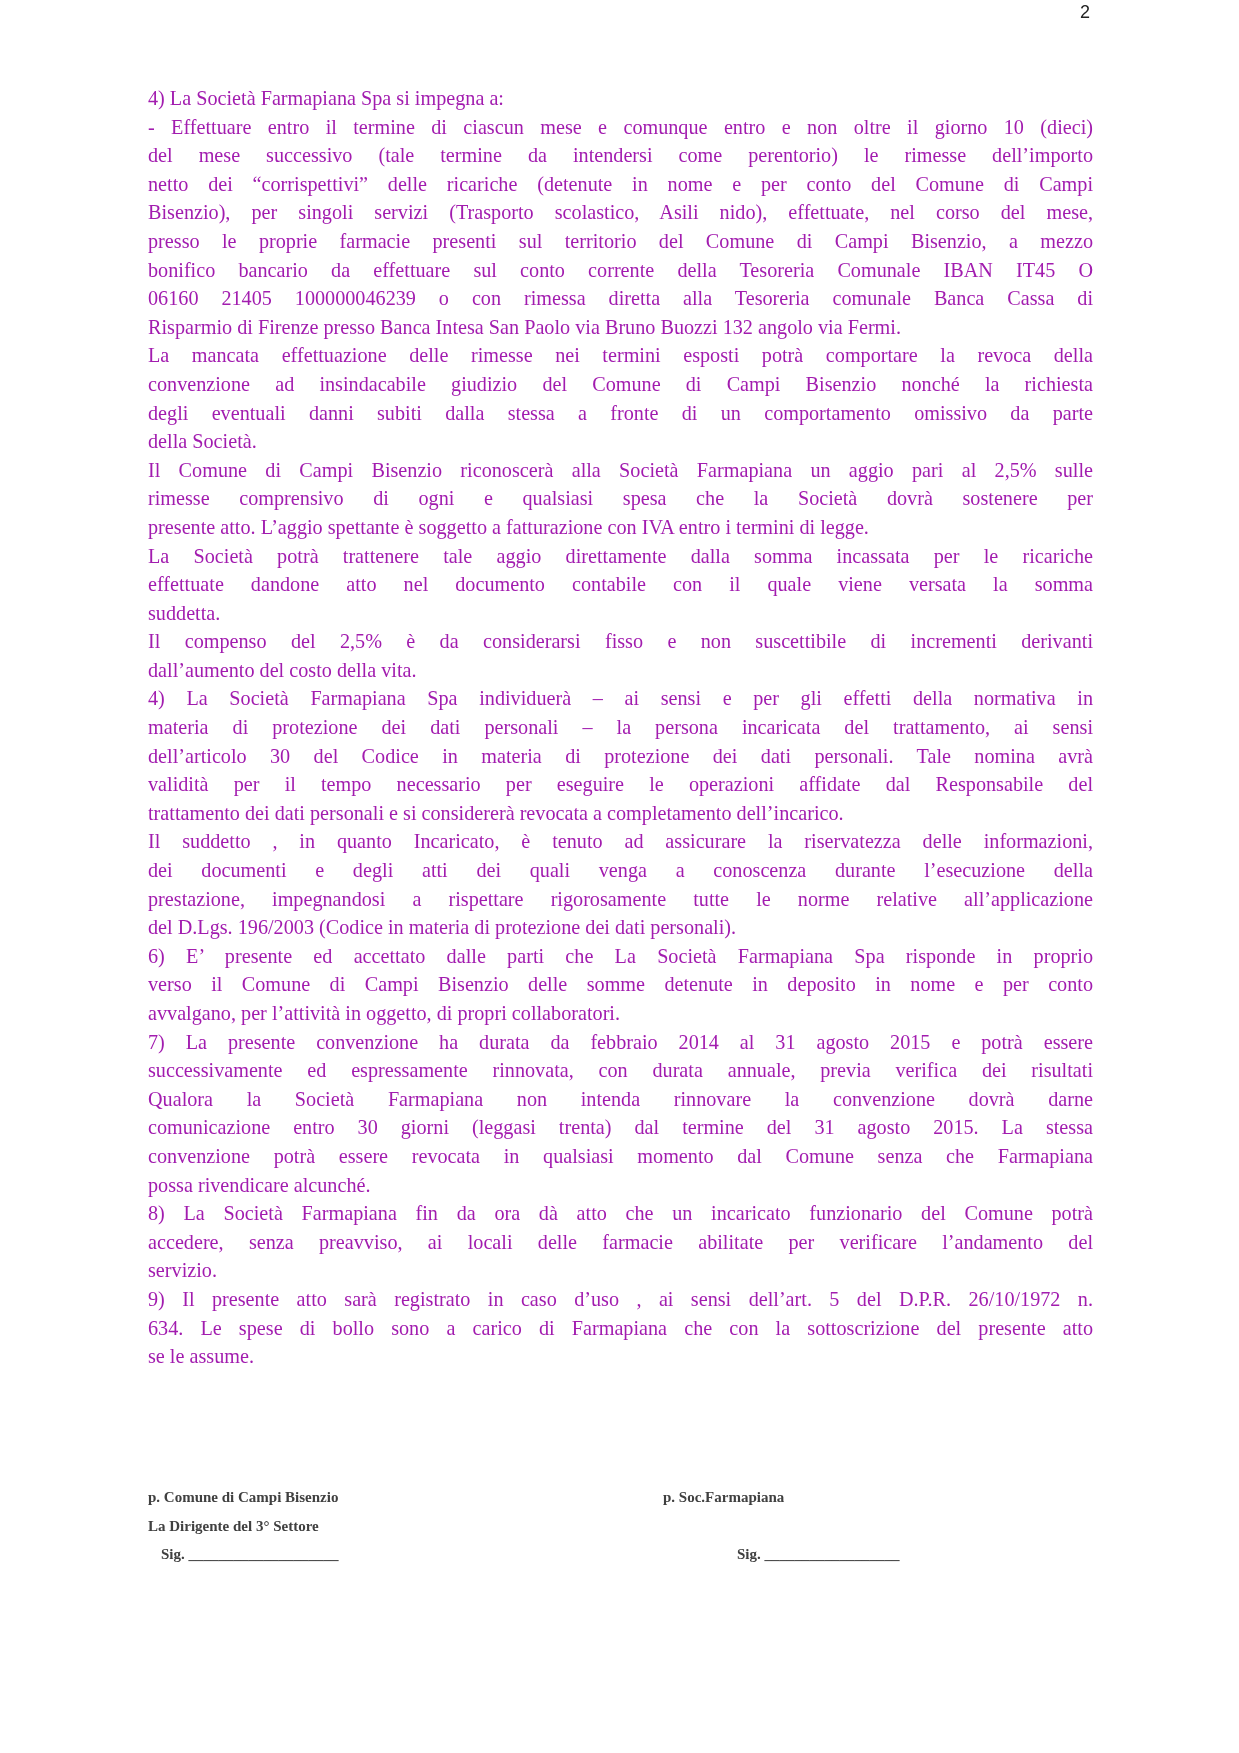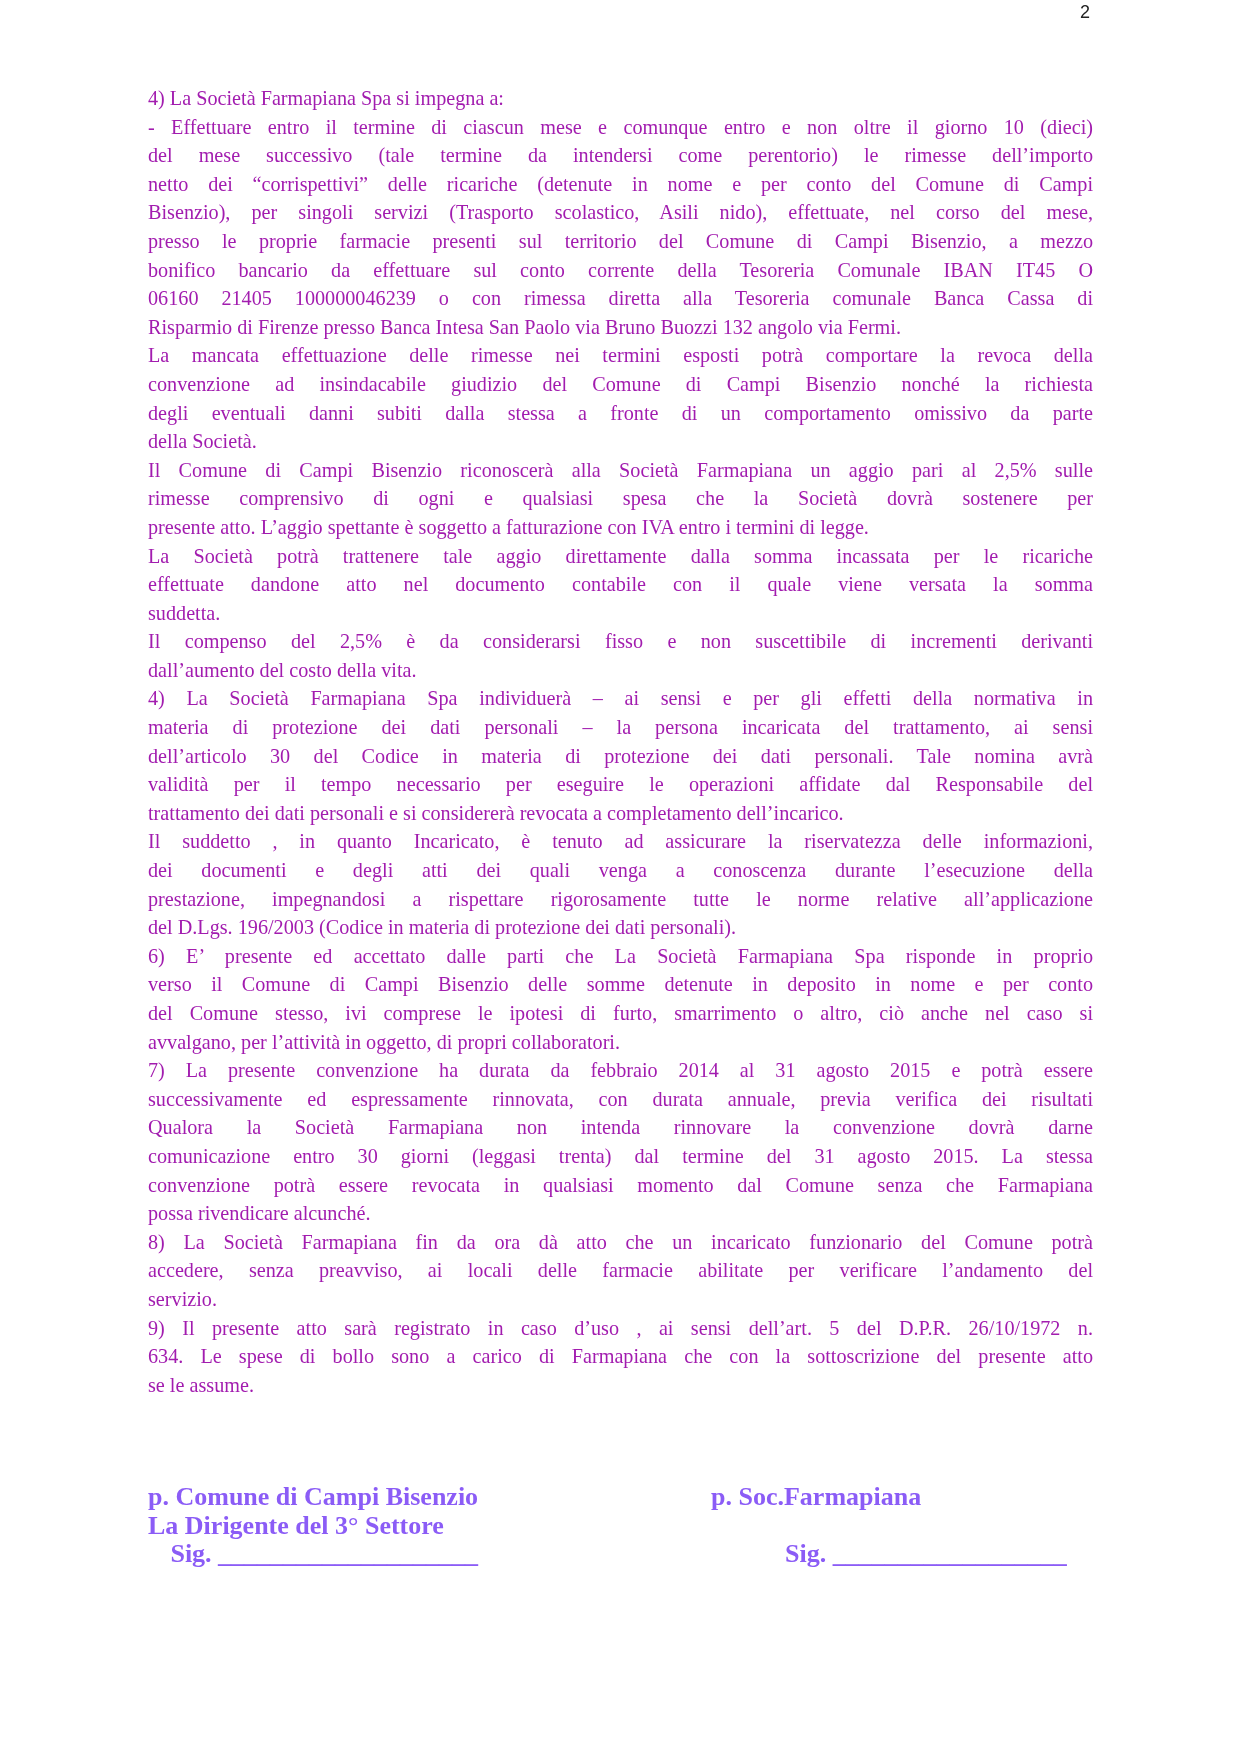--- a/index.html
+++ b/index.html
@@ -12,24 +12,24 @@
     position: absolute; left: 148px; top: 84px; width: 945px;
     font-family: "Liberation Serif", serif; font-size: 20.2px; color: #a21caf;
   }
   .line {
     height: 28.6px; line-height: 28.6px; white-space: nowrap;
     text-align: justify; text-align-last: justify;
   }
   .line.last { text-align-last: left; }
   .sig-block {
     position: absolute; top: 1483px;
-    font-family: "Liberation Serif", serif; font-size: 26px; font-weight: bold; color: #8b5cf6;
+    font-family: "Liberation Serif", serif; font-size: 15px; font-weight: bold; color: #404040;
   }
   .sig-left { left: 148px; }
-  .sig-right { left: 663px; margin-left: 48px; }
+  .sig-right { left: 663px; }
   .sig-line { height: 28.6px; line-height: 28.6px; white-space: nowrap; }
   .sig-indent-left { padding-left: 13px; text-align: right; }
   .sig-indent-right { padding-left: 74px; }
 </style>
 </head>
 <body>
 
 <div class="page-number">2</div>
 
 <div class="body-text" id="body-text">
@@ -58,21 +58,20 @@
     <div class="line">materia di protezione dei dati personali – la persona incaricata del trattamento, ai sensi</div>
     <div class="line">dell’articolo 30 del Codice in materia di protezione dei dati personali. Tale nomina avrà</div>
     <div class="line">validità per il tempo necessario per eseguire le operazioni affidate dal Responsabile del</div>
     <div class="line last">trattamento dei dati personali e si considererà revocata a completamento dell’incarico.</div>
     <div class="line">Il suddetto ,  in quanto Incaricato, è tenuto ad assicurare la riservatezza delle informazioni,</div>
     <div class="line">dei documenti e degli atti dei quali venga a conoscenza durante l’esecuzione della</div>
     <div class="line">prestazione, impegnandosi a rispettare rigorosamente tutte le norme relative all’applicazione</div>
     <div class="line last">del D.Lgs.  196/2003 (Codice in materia di protezione dei dati personali).</div>
     <div class="line">6) E’ presente ed accettato dalle parti che La Società Farmapiana Spa risponde in proprio</div>
     <div class="line">verso il Comune di Campi Bisenzio delle somme detenute in deposito in nome e per conto</div>
-    <div class="line">del Comune  stesso, ivi comprese le ipotesi di furto, smarrimento o altro, ciò anche nel caso si</div>
     <div class="line last">avvalgano, per l’attività in oggetto, di propri collaboratori.</div>
     <div class="line">7) La presente convenzione ha durata da febbraio 2014 al 31 agosto 2015 e potrà essere</div>
     <div class="line">successivamente ed espressamente rinnovata, con durata annuale, previa verifica dei risultati</div>
     <div class="line">Qualora la Società Farmapiana non intenda rinnovare la convenzione dovrà darne</div>
     <div class="line">comunicazione entro 30 giorni (leggasi trenta) dal termine del 31 agosto 2015. La stessa</div>
     <div class="line">convenzione potrà essere revocata in qualsiasi momento dal Comune senza che Farmapiana</div>
     <div class="line last">possa rivendicare alcunché.</div>
     <div class="line">8) La Società Farmapiana fin da ora dà atto che un incaricato funzionario del Comune potrà</div>
     <div class="line">accedere, senza preavviso, ai locali delle farmacie abilitate per verificare l’andamento del</div>
     <div class="line last">servizio.</div>

